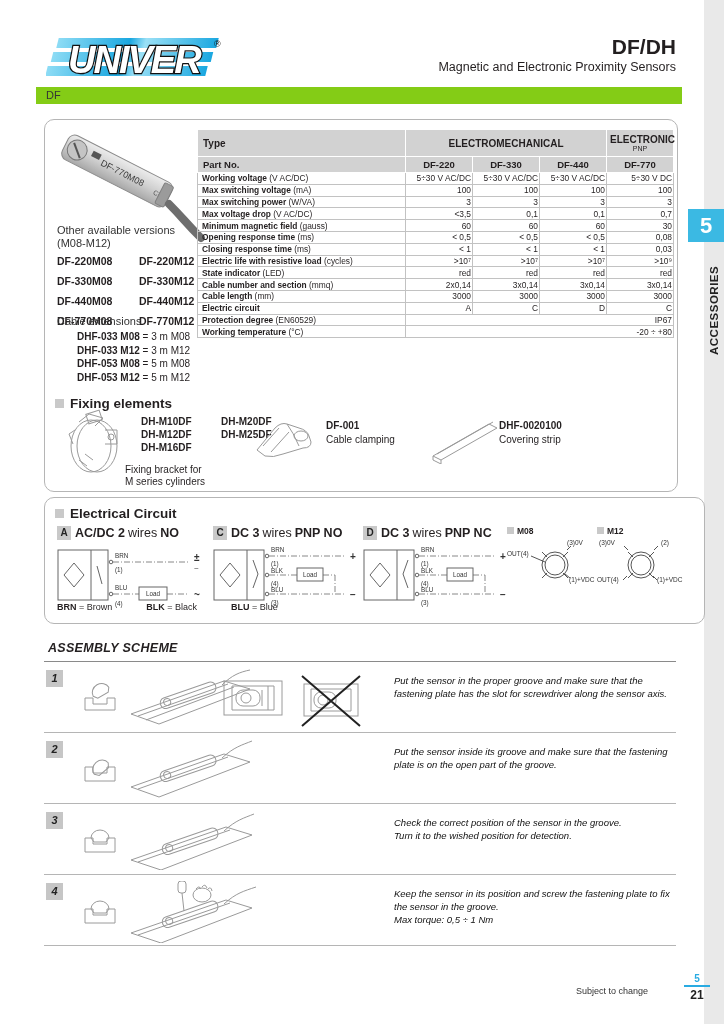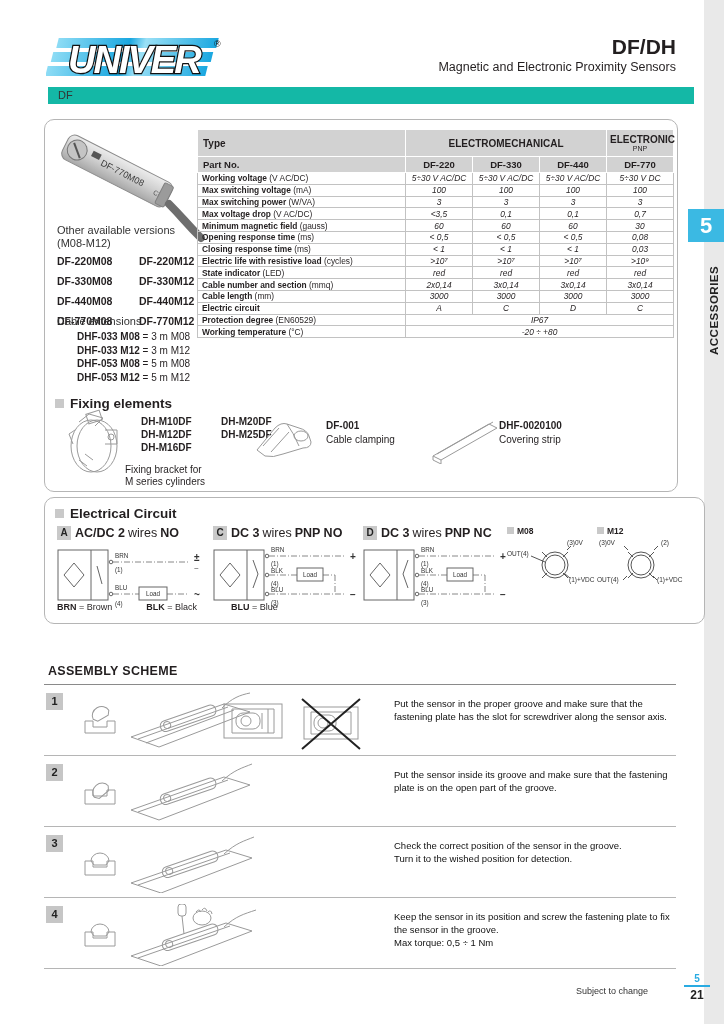--- a/index.html
+++ b/index.html
@@ -11,21 +11,21 @@
   .side-tab{position:absolute;right:0;top:209px;width:36px;height:33px;background:#3bb9e3;
             color:#fff;font-size:22px;font-weight:bold;display:flex;align-items:center;justify-content:center;}
   .side-label{position:absolute;right:0;top:248px;width:21px;height:125px;display:flex;align-items:center;justify-content:center;
               writing-mode:vertical-rl;transform:rotate(180deg);font-weight:bold;font-size:11.5px;letter-spacing:.5px;color:#222;}
 
   
   .logo{position:absolute;left:46px;top:33px;width:190px;height:48px;}
   .title-block{position:absolute;right:48px;top:36px;text-align:right;}
   .doc-title{font-size:21px;font-weight:bold;line-height:22px;}
   .doc-subtitle{font-size:12.5px;margin-top:2px;}
-  .df-bar{position:absolute;left:48px;top:87px;width:646px;height:17px;background:#14b8a6;
+  .df-bar{position:absolute;left:36px;top:87px;width:646px;height:17px;background:#84cc16;
           font-size:11px;line-height:17px;padding-left:10px;box-sizing:border-box;color:#333;}
 
   
   .box{position:absolute;left:44px;width:632px;border:1px solid #b5b5b5;border-radius:10px;background:#fff;}
   .box1{top:119px;height:371px;}
   .box2{top:497px;height:125px;padding-left:27px;}
 
   
   .sensor-img{position:absolute;left:6px;top:6px;}
   .versions-title{position:absolute;left:12px;top:104px;font-size:11px;color:#333;}
@@ -38,21 +38,21 @@
 
   
   table.spec{position:absolute;left:152px;top:9px;width:476px;border-collapse:collapse;table-layout:fixed;}
   .spec th{background:#d2d2d2;border:1.5px solid #fff;font-size:10px;padding:1px 3px;}
   .spec th.tlab,.spec th.plab{text-align:left;padding-left:5px;}
   .spec tr.r1 th{height:24px;}
   .spec tr.r2 th{height:13px;font-size:9.5px;}
   .spec .pnp{display:block;font-size:7px;font-weight:normal;line-height:7px;}
   .spec td{border:1px solid #c2c2c2;font-size:8.4px;height:10.8px;line-height:10px;padding:0 4px;}
   .spec td.lbl b{font-weight:bold;}
-  .spec td.val{text-align:center;padding:0 1px;font-style:italic;}
+  .spec td.val{text-align:right;padding:0 1px;}
 
   
   .fix-title,.elec-title{position:absolute;left:10px;font-size:13.5px;font-weight:bold;}
   .fix-title{top:276px;}
   .bullet{display:inline-block;width:9px;height:9px;background:#c9c9c9;margin-right:6px;}
   .fix-row{position:absolute;left:0;top:288px;width:632px;height:80px;}
   .fix-row .art{position:absolute;}
   .bracket-codes{position:absolute;left:96px;top:8px;display:grid;grid-template-columns:80px 80px;row-gap:2px;
                  font-size:10px;font-weight:bold;}
   .bracket-desc{position:absolute;left:80px;top:56px;font-size:10px;white-space:pre-line;line-height:12px;}
@@ -76,21 +76,21 @@
   .connector{position:absolute;top:28px;}
   .conn-title{font-size:8.5px;font-weight:bold;}
   .conn-title .bullet{width:7px;height:7px;margin-right:3px;}
   .conn-fig{position:relative;width:100px;height:52px;margin-top:2px;}
   .conn-fig svg{position:absolute;left:0;top:0;}
   .conn-lbl{position:absolute;font-size:6.5px;color:#333;white-space:nowrap;}
   .legend{position:absolute;left:12px;top:104px;font-size:9px;display:flex;gap:34px;}
   .legend b{font-weight:bold;}
 
   
-  .assembly{position:absolute;left:44px;top:656px;width:632px;}
+  .assembly{position:absolute;left:44px;top:633px;width:632px;font-style:italic;}
   .asm-title{font-size:12.5px;font-weight:bold;letter-spacing:.3px;padding:8px 0 6px 4px;}
   .asm-rule{border:none;border-top:1px solid #8a8a8a;margin:0;}
   .step{position:relative;height:70px;border-bottom:1px solid #b5b5b5;}
   .step-badge{position:absolute;left:2px;top:8px;width:17px;height:17px;background:#c6c6c6;color:#222;
               font-size:11px;font-weight:bold;text-align:center;line-height:17px;}
   .step-text{position:absolute;left:350px;top:12px;width:278px;font-size:9.5px;line-height:1.38;white-space:pre-line;color:#111;}
   .lineart{stroke:#9a9a9a;fill:none;stroke-width:1;}
   .lineart .dark{stroke:#222;stroke-width:2;}
   .art-plate{position:absolute;left:38px;top:18px;}
   .art-rail{position:absolute;left:82px;top:6px;}

